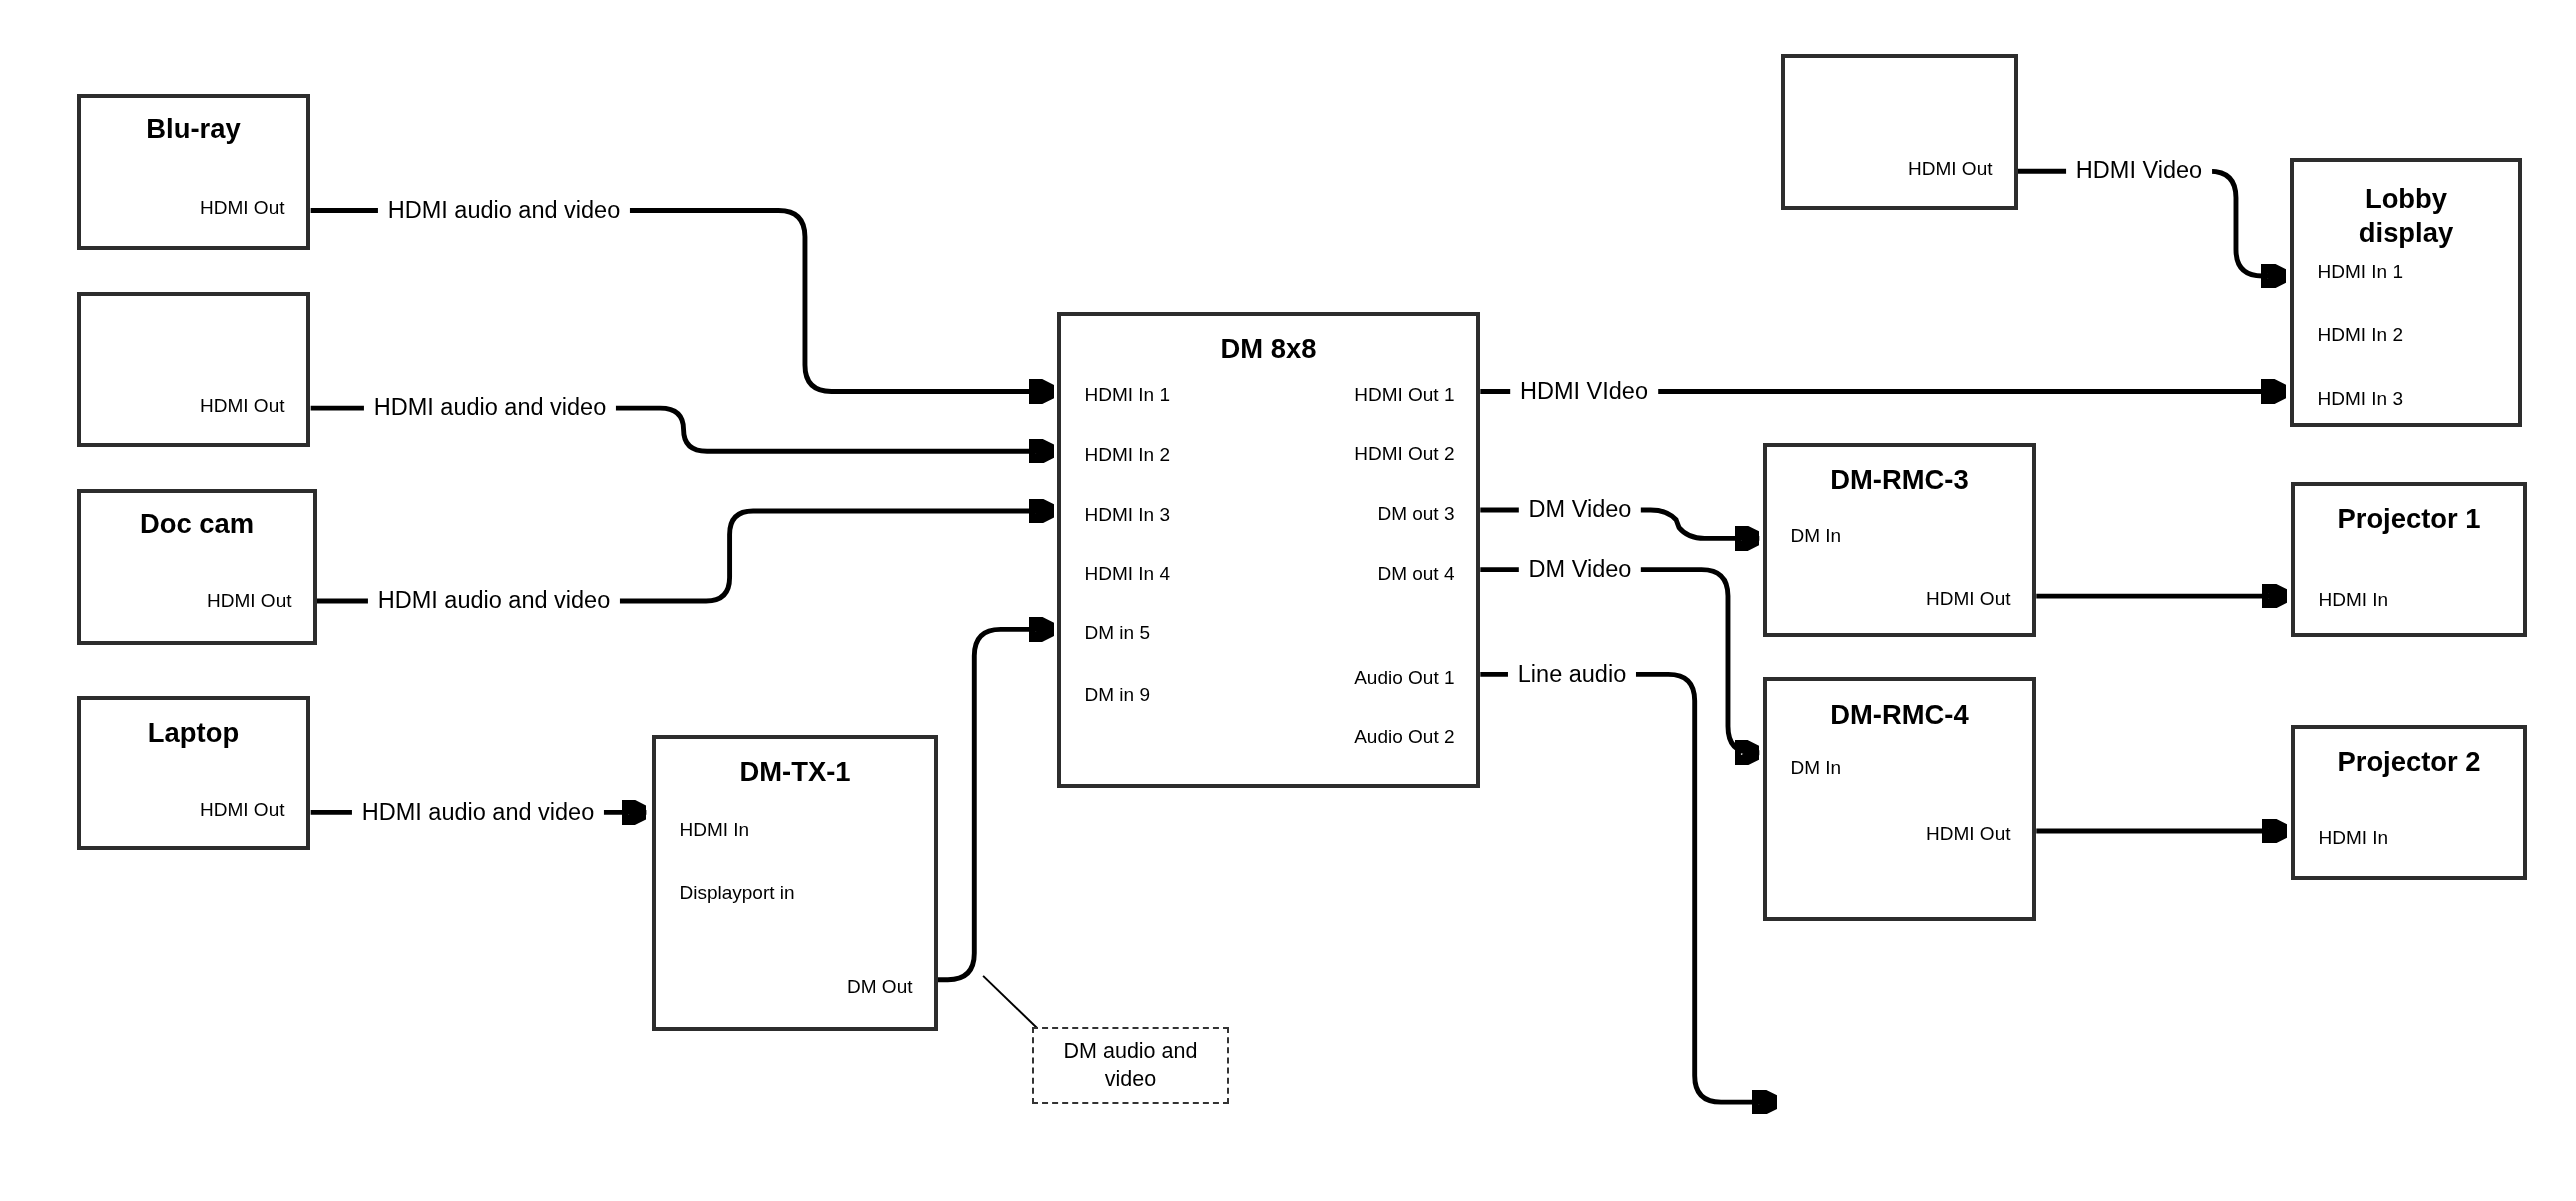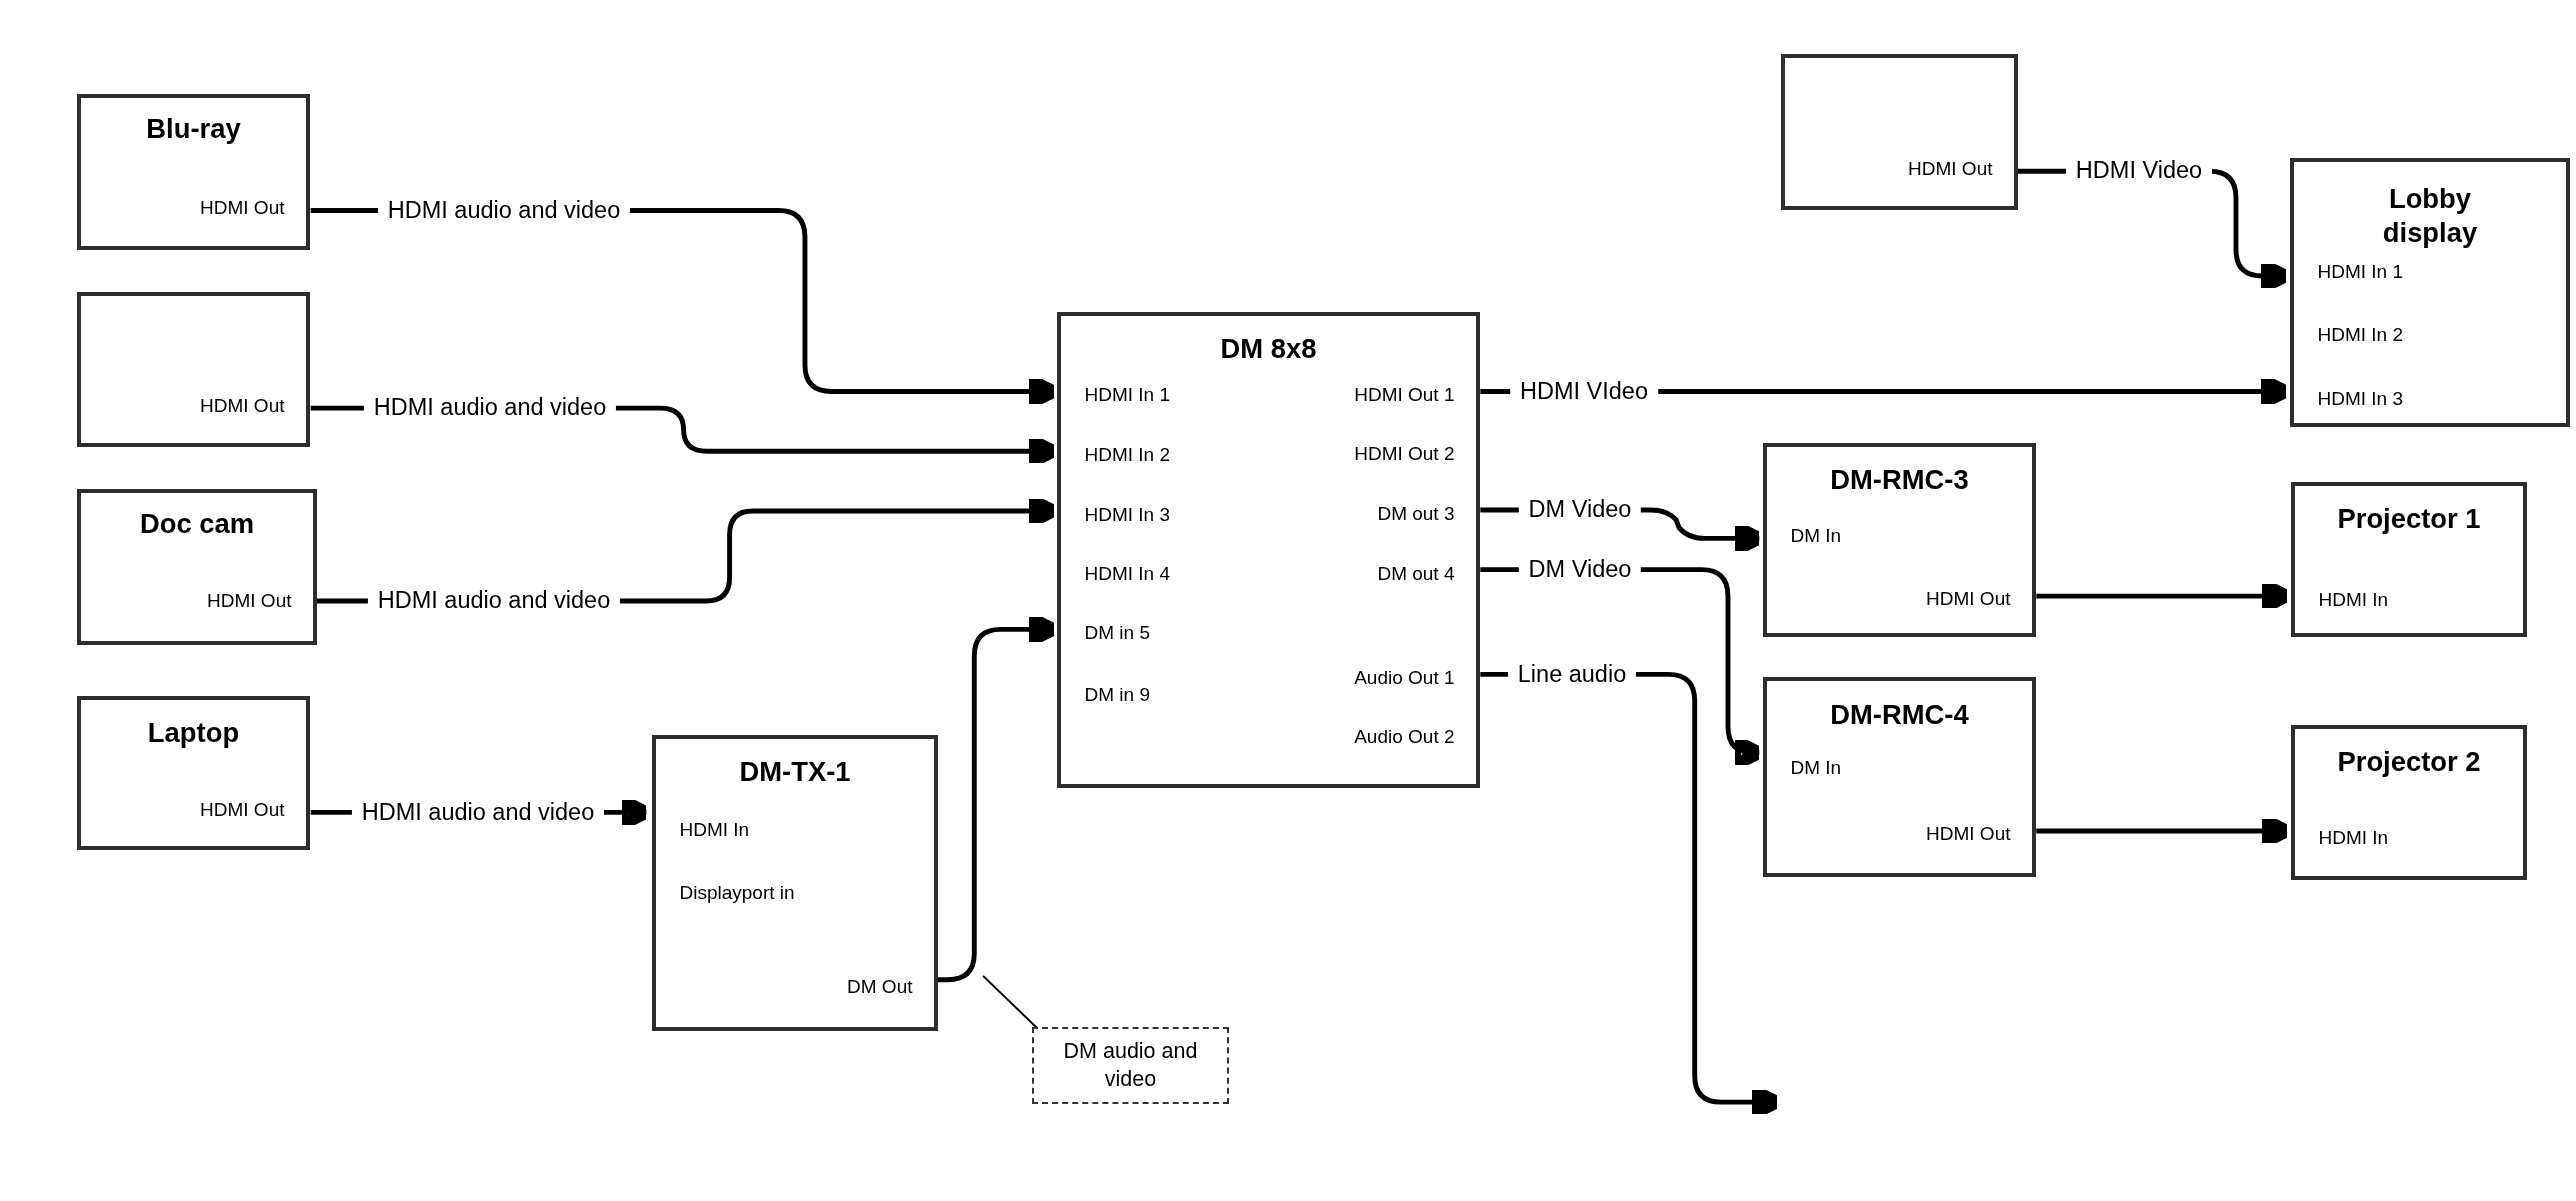--- a/index.html
+++ b/index.html
@@ -123,40 +123,40 @@
     <div class="port pr" style="top:198px;">DM out 3</div>
     <div class="port pr" style="top:258px;">DM out 4</div>
     <div class="port pr" style="top:362px;">Audio Out 1</div>
     <div class="port pr" style="top:421px;">Audio Out 2</div>
   </div>
 
   <div class="node" style="left:1781px;top:54px;width:237px;height:156px;">
     <div class="port pr" style="top:111px;">HDMI Out</div>
   </div>
 
-  <div class="node" style="left:2290px;top:158px;width:280px;height:269px;">
+  <div class="node" style="left:2290px;top:158px;width:232px;height:269px;">
     <div class="title" style="top:19.6px;">Lobby
 display</div>
     <div class="port pl" style="top:110px;">HDMI In 1</div>
     <div class="port pl" style="top:173px;">HDMI In 2</div>
     <div class="port pl" style="top:237px;">HDMI In 3</div>
   </div>
 
   <div class="node" style="left:1763px;top:443px;width:273px;height:194px;">
     <div class="title" style="top:15.7px;">DM-RMC-3</div>
     <div class="port pl" style="top:89px;">DM In</div>
     <div class="port pr" style="top:152px;">HDMI Out</div>
   </div>
 
   <div class="node" style="left:2291px;top:482px;width:236px;height:155px;">
     <div class="title" style="top:15.7px;">Projector 1</div>
     <div class="port pl" style="top:114px;">HDMI In</div>
   </div>
 
-  <div class="node" style="left:1763px;top:677px;width:273px;height:200px;">
+  <div class="node" style="left:1763px;top:677px;width:273px;height:244px;">
     <div class="title" style="top:16.6px;">DM-RMC-4</div>
     <div class="port pl" style="top:87px;">DM In</div>
     <div class="port pr" style="top:153px;">HDMI Out</div>
   </div>
 
   <div class="node" style="left:2291px;top:725px;width:236px;height:155px;">
     <div class="title" style="top:15.7px;">Projector 2</div>
     <div class="port pl" style="top:109px;">HDMI In</div>
   </div>
 

